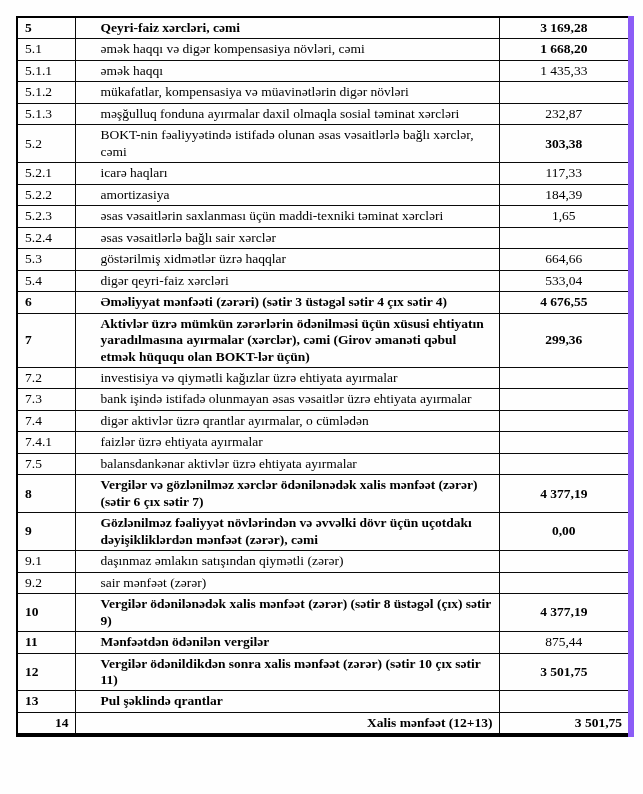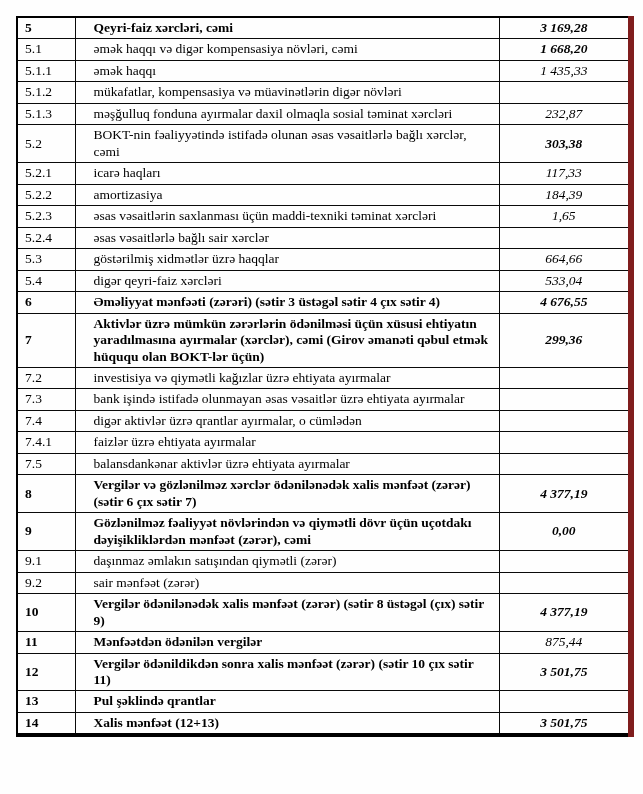--- a/index.html
+++ b/index.html
@@ -30,30 +30,29 @@
   col.c-value { width: 132px; }
   td {
     border: 1.5px solid #0a0a0a;
     font-size: 13.5px;
     line-height: 1.22;
     padding: 2px 6px;
     vertical-align: middle;
     word-wrap: break-word;
   }
   td.num   { padding-left: 7px; }
-  td.label { padding-left: 18px; margin-left: 20px; }
+  td.label { padding-left: 25px; margin-left: 20px; }
   td.value {
     text-align: center;
-    border-right: 6px solid #7f1d1d; 
-    font-style: italic;
+    border-right: 6px solid #8b5cf6; 
   }
   tr.bold-row td.num,
   tr.bold-row td.label { font-weight: bold; }
   td.bold-value { font-weight: bold; }
-  tr:last-child td { border-bottom: 4px solid #000; } 
+  tr:last-child td { border-bottom: 4px solid #000; text-align: right; } 
 </style>
 </head>
 <body>
 
 <div class="page">
   <table class="report">
     <colgroup>
       <col class="c-num">
       <col class="c-label">
       <col class="c-value">
@@ -154,21 +153,21 @@
           <td class="label">balansdankənar aktivlər üzrə ehtiyata ayırmalar</td>
           <td class="value"></td>
         </tr>
         <tr class="bold-row">
           <td class="num">8</td>
           <td class="label">Vergilər və gözlənilməz xərclər ödənilənədək xalis mənfəət (zərər) (sətir 6 çıx sətir 7)</td>
           <td class="value bold-value">4 377,19</td>
         </tr>
         <tr class="bold-row">
           <td class="num">9</td>
-          <td class="label">Gözlənilməz fəaliyyət növlərindən və qiymətli dövr üçün uçotdakı dəyişikliklərdən mənfəət (zərər), cəmi</td>
+          <td class="label">Gözlənilməz fəaliyyət növlərindən və əvvəlki dövr üçün uçotdakı dəyişikliklərdən mənfəət (zərər), cəmi</td>
           <td class="value bold-value">0,00</td>
         </tr>
         <tr>
           <td class="num">9.1</td>
           <td class="label">daşınmaz əmlakın satışından qiymətli (zərər)</td>
           <td class="value"></td>
         </tr>
         <tr>
           <td class="num">9.2</td>
           <td class="label">sair mənfəət (zərər)</td>

